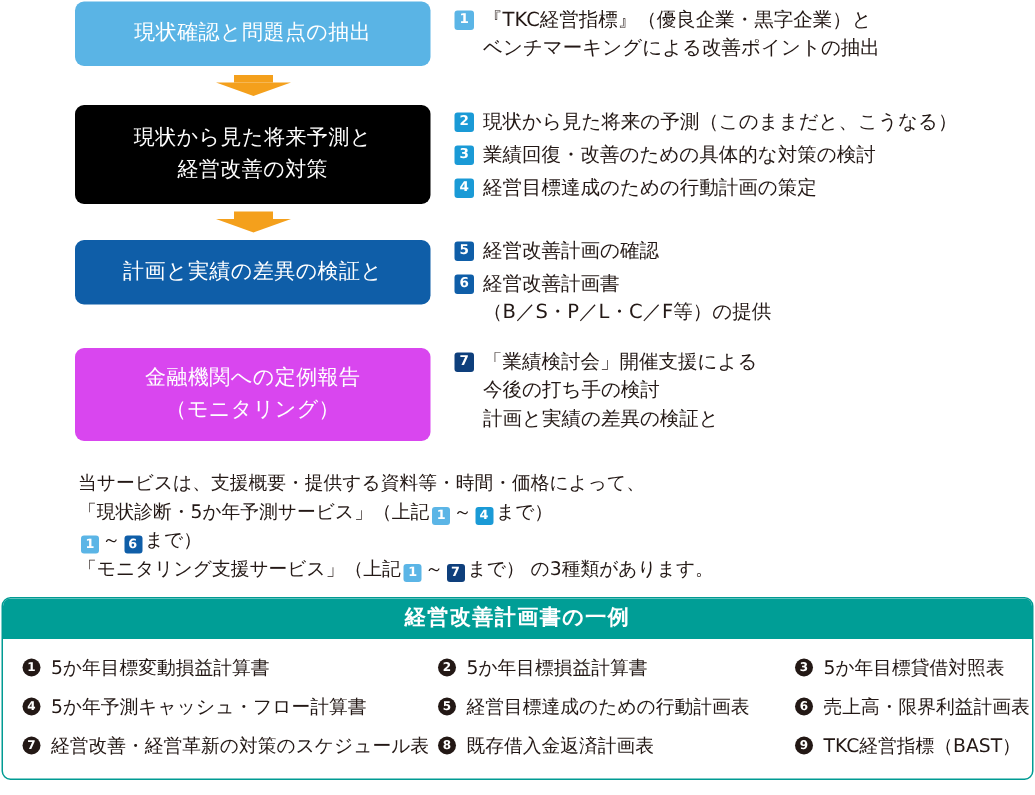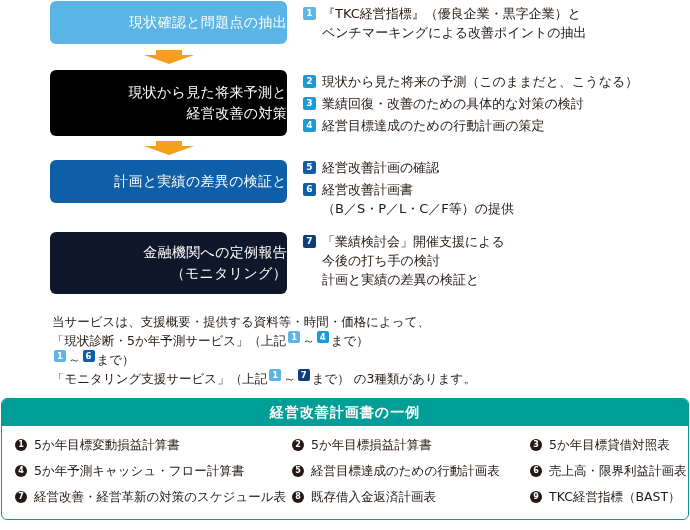--- a/index.html
+++ b/index.html
@@ -2,21 +2,21 @@
 <html><head>
 <meta charset="utf-8">
 <style>
   * { box-sizing: border-box; margin: 0; padding: 0; }
   html, body { width: 690px; height: 530px; background: #ffffff; overflow: hidden; }
   body { position: relative; font-family: "DejaVu Sans", "Liberation Sans", sans-serif; color: #231815; }
 
   .step-box {
     position: absolute; left: 50px; width: 237px;
     border-radius: 6px; color: #ffffff;
-    display: flex; flex-direction: column; align-items: flex-end; justify-content: center;
+    display: flex; flex-direction: column; align-items: center; justify-content: center;
     font-size: 14px; line-height: 21px; text-align: center; letter-spacing: 0.3px;
   }
   .arrow {
     position: absolute; left: 144px; width: 50px; height: 14px;
   }
   .arrow .bar { position: absolute; left: 12px; top: 0; width: 26px; height: 5px; }
   .arrow .tri { position: absolute; left: 0; top: 5px; width: 0; height: 0;
     border-left: 25px solid transparent; border-right: 25px solid transparent; border-top: 9px solid #f4a01c; }
 
   .desc { position: absolute; left: 303px; font-size: 13px; line-height: 19px; }
@@ -26,21 +26,21 @@
     display: inline-flex; width: 13px; height: 13px; border-radius: 2px;
     color: #ffffff; font-size: 9px; font-weight: bold; line-height: 13px;
     align-items: center; justify-content: center; margin-top: 3px; margin-right: 6px; flex: none;
   }
   .c-light { background: #5bb5e6; }
   .c-mid { background: #1a9ad6; }
   .c-blue { background: #0f5ea8; }
   .c-navy { background: #0e3f7c; }
 
   .note { position: absolute; left: 52px; top: 312px; font-size: 12.5px; line-height: 19px; }
-  .note-line { white-space: nowrap; display: flex; align-items: flex-start; }
+  .note-line { white-space: nowrap; display: flex; align-items: flex-end; }
   .inline-badge {
     display: inline-flex; width: 12px; height: 12px; border-radius: 2px; color: #fff;
     font-size: 8.5px; font-weight: bold; align-items: center; justify-content: center; margin: 0 2px;
   }
 
   .example-panel {
     position: absolute; left: 1px; top: 398px; width: 688px; height: 122px;
     border: 1.5px solid #009b93; border-radius: 6px; overflow: hidden;
   }
   .example-header {
@@ -74,21 +74,21 @@
 </div>
 <div class="arrow" style="top:141px;">
   <div class="bar" style="background:#f4a01c;"></div>
     <div class="tri"></div>
 </div>
 
 <div class="step-box" style="top:160px;height:43px;background:#0f5ea8;">
   <span>計画と実績の差異の検証と</span>
 </div>
 
-<div class="step-box" style="top:232px;height:62px;background:#0f172a;">
+<div class="step-box" style="top:232px;height:62px;background:#d946ef;">
   <span>金融機関への定例報告</span>
   <span>（モニタリング）</span>
 </div>
 
 <div class="desc" style="top:4px;">
   <div class="desc-line">
       <span class="num-badge c-light">1</span>
       <span>『TKC経営指標』（優良企業・黒字企業）と</span>
     </div>
   <div class="desc-line">

